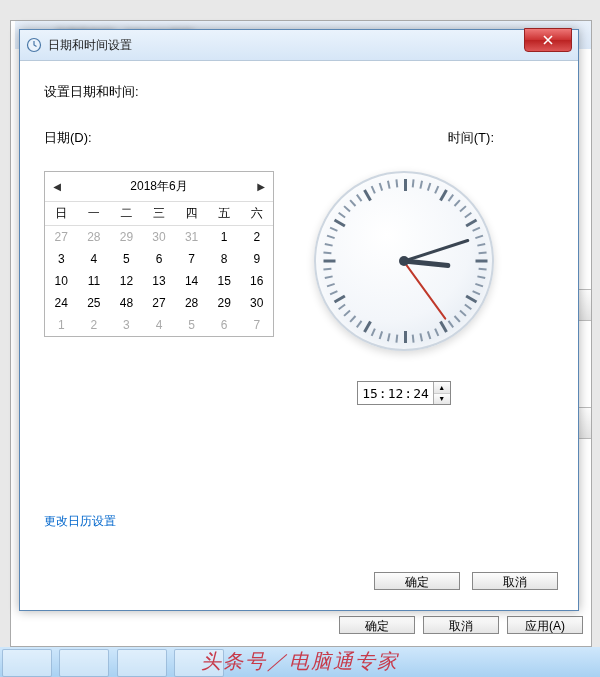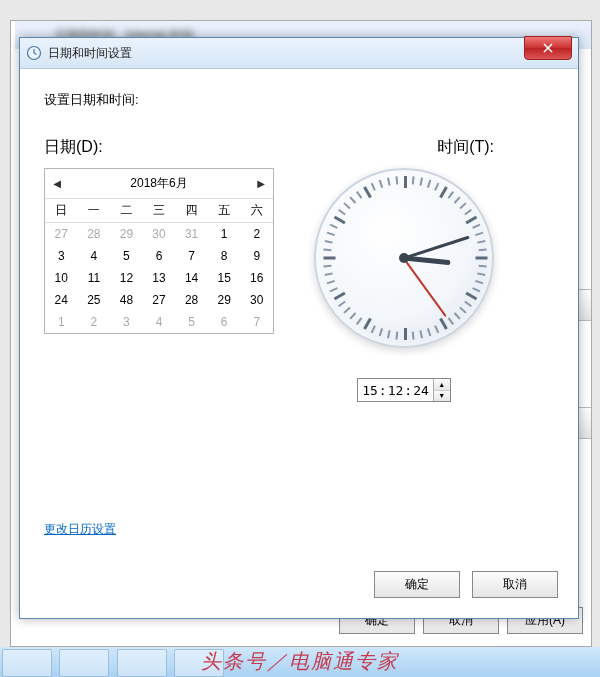--- a/index.html
+++ b/index.html
@@ -2,33 +2,33 @@
 <html><head>
 <meta charset="utf-8">
 <style>
   html,body{margin:0;padding:0;width:600px;height:677px;background:#e8e8e8;font-family:"Microsoft YaHei","Segoe UI",Tahoma,sans-serif;font-size:12px;color:#000;overflow:hidden;}
   .outer{position:absolute;left:10px;top:20px;width:580px;height:625px;background:#fff;border:1px solid #aaa;}
   .parent-win{position:absolute;left:4px;top:0;width:576px;height:621px;}
   .parent-blur{position:absolute;left:0;top:0;right:0;height:28px;background:linear-gradient(#e9f1fb,#dbe8f7);}
   .parent-blur .txt{filter:blur(3px);padding:6px 40px;color:#333;}
   .parent-body{position:absolute;left:0;top:28px;right:0;bottom:0;background:#fff;}
   .parent-buttons{position:absolute;right:8px;bottom:8px;display:flex;gap:8px;}
-  .win7-btn{min-width:76px;height:27px;border:1px solid #888;background:linear-gradient(#fdfdfd,#e5e5e5);font-size:12px;cursor:pointer;}
+  .win7-btn{min-width:76px;height:18px;border:1px solid #888;background:linear-gradient(#fdfdfd,#e5e5e5);font-size:12px;cursor:pointer;}
   .win7-btn:disabled{color:#888;}
   .edge-btn{position:absolute;right:0;width:12px;height:30px;background:linear-gradient(#fdfdfd,#e3e3e3);border:1px solid #bbb;border-right:none;}
 
-  .dialog{position:absolute;left:8px;top:16px;width:558px;height:580px;border:1px solid #5b87b4;background:#fff;box-shadow:0 0 10px rgba(0,0,0,.3);}
+  .dialog{position:absolute;left:8px;top:8px;width:558px;height:580px;border:1px solid #5b87b4;background:#fff;box-shadow:0 0 10px rgba(0,0,0,.3);}
   .titlebar{height:30px;background:linear-gradient(#eaf3fc,#d6e6f7);border-bottom:1px solid #b8c9da;position:relative;display:flex;align-items:center;}
   .title-icon{width:16px;height:16px;margin:0 6px;}
   .title-text{font-size:12px;color:#1a1a1a;}
   .close-btn{position:absolute;right:6px;top:-2px;width:46px;height:22px;background:linear-gradient(#e77,#c33 49%,#b22 51%,#d55);border:1px solid #922;border-radius:0 0 4px 4px;display:flex;align-items:center;justify-content:center;color:#fff;font-weight:bold;cursor:pointer;}
   .body{padding:22px 24px;}
   .subtitle{font-size:13px;margin-bottom:28px;}
   .cols{display:flex;gap:40px;}
-  .lbl{margin-bottom:10px;font-size:16px;}
+  .lbl{margin-bottom:24px;font-size:13px;}
 
   .cal{width:228px;border:1px solid #b5b5b5;background:#fff;}
   .cal-head{display:flex;align-items:center;justify-content:space-between;padding:6px 4px;}
   .cal-nav{width:16px;height:16px;display:flex;align-items:center;justify-content:center;cursor:pointer;color:#333;font-size:10px;}
   .cal-title{font-size:12px;}
   .cal-grid{width:100%;}
   .cal-row{display:flex;}
   .cal-cell{flex:1;text-align:center;padding:4px 0;font-size:12px;cursor:pointer;}
   .cal-dow .cal-cell{border-top:1px solid #ddd;border-bottom:1px solid #ddd;padding:3px 0;cursor:default;}
   .cal-cell.other{color:#aaa;}
@@ -45,21 +45,21 @@
   .hand.sec{width:1.5px;height:72px;margin-left:-0.75px;margin-top:-72px;background:#c0392b;}
   .pin{position:absolute;left:50%;top:50%;width:10px;height:10px;margin:-5px;border-radius:50%;background:#3a4552;}
 
   .time-spin{display:inline-flex;align-items:stretch;border:1px solid #888;height:22px;}
   .time-val{display:flex;align-items:center;padding:0 3px;font-size:13px;font-family:Consolas,monospace;}
   .time-seg{padding:0 1px;cursor:text;}
   .spin-btns{display:flex;flex-direction:column;border-left:1px solid #aaa;}
   .spin-b{flex:1;width:16px;display:flex;align-items:center;justify-content:center;font-size:7px;background:linear-gradient(#fdfdfd,#e6e6e6);cursor:pointer;}
   .spin-b:first-child{border-bottom:1px solid #ccc;}
 
-  .link{color:#0066cc;text-decoration:underline;cursor:pointer;position:absolute;left:24px;bottom:80px;}
+  .link{color:#0066cc;cursor:pointer;position:absolute;left:24px;bottom:80px;}
   .dlg-buttons{position:absolute;right:20px;bottom:20px;display:flex;gap:12px;}
 
   .watermark{position:absolute;left:0;bottom:0;width:600px;height:32px;display:flex;align-items:center;justify-content:center;color:#c73a4a;font-size:20px;font-style:italic;letter-spacing:2px;pointer-events:none;}
   .taskbar{position:absolute;left:0;bottom:0;width:600px;height:30px;background:linear-gradient(#cfe7fb,#a9d1f2);filter:blur(.5px);}
   .tb-item{display:inline-block;width:48px;height:26px;margin:2px 2px;background:rgba(255,255,255,.4);border:1px solid rgba(120,160,200,.6);border-radius:2px;}
 </style>
 </head>
 <body>
 
 <div class="outer">

